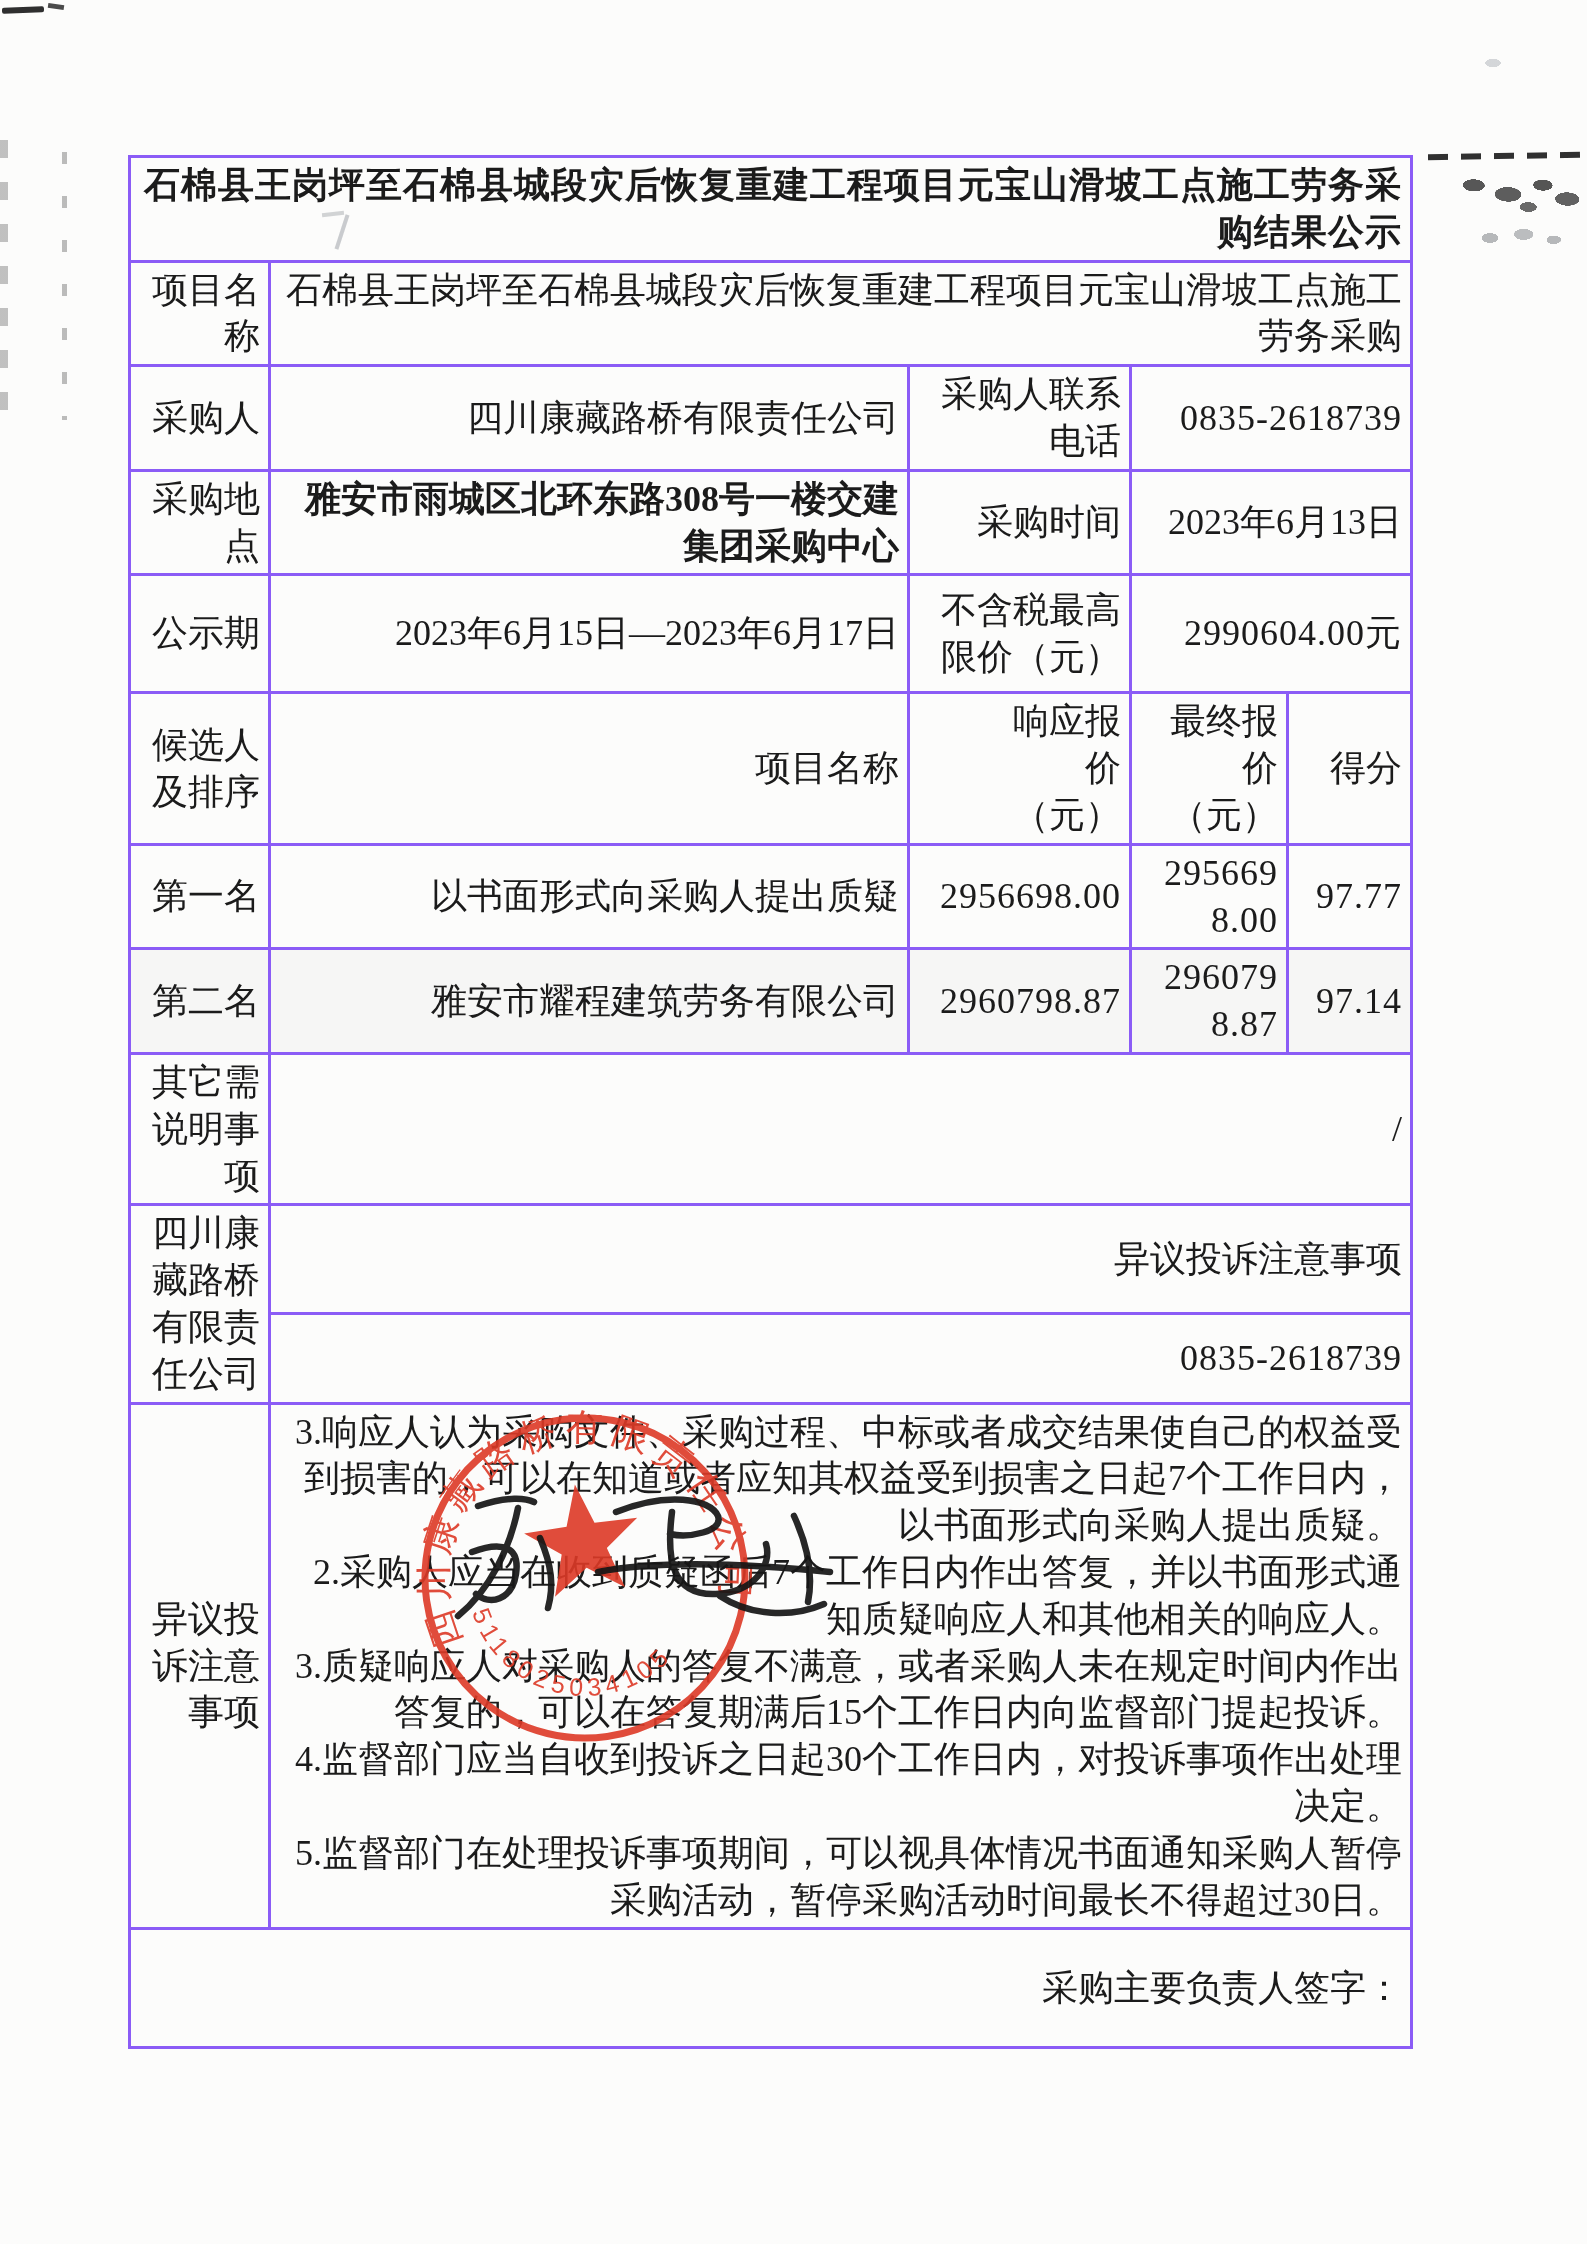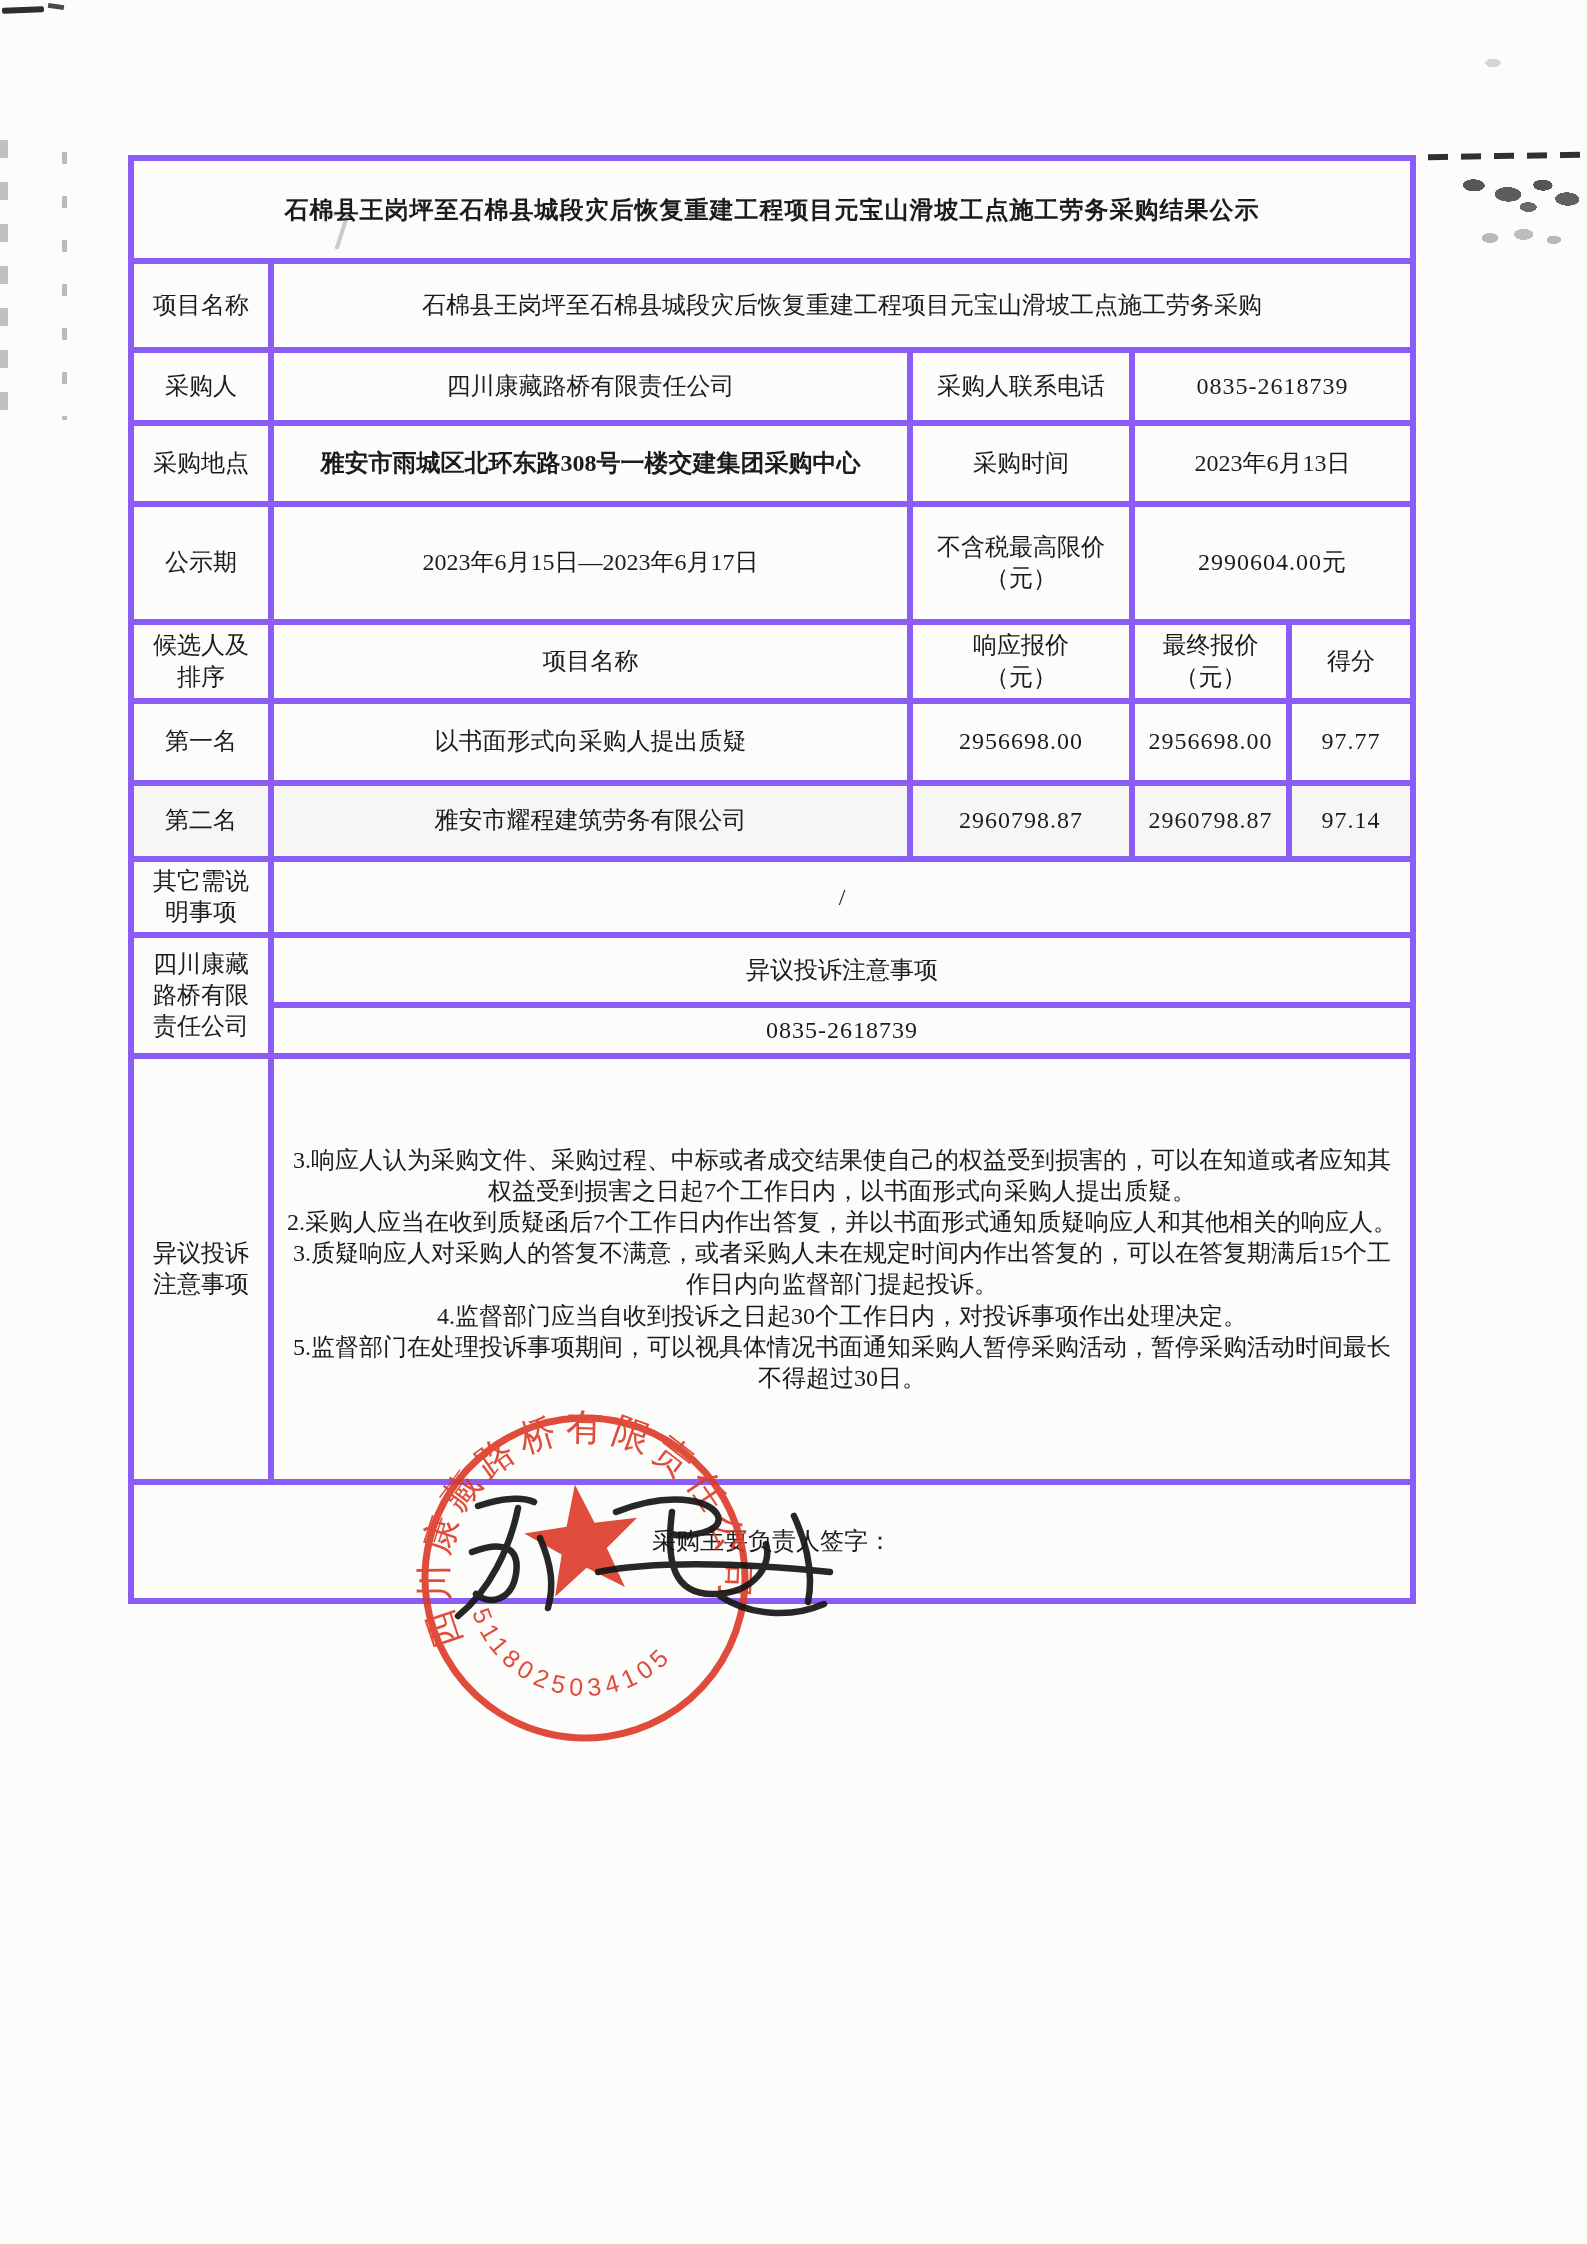--- a/index.html
+++ b/index.html
@@ -13,24 +13,24 @@
     color:#1b1b1b;
   }
   
   table.doc{
     position:absolute;left:128px;top:155px;
     width:1282px;
     border-collapse:collapse;
     table-layout:fixed;
   }
   table.doc td{
-    border:6px solid #8b5cf6;
+    border:3px solid #8b5cf6;
     vertical-align:middle;
-    text-align:center;
-    font-size:24px;
+    text-align:right;
+    font-size:36px;
     line-height:1.3;
     padding:4px 8px;
     word-break:break-all;
     overflow:hidden;
   }
   td.title-cell{
     font-family:"Liberation Sans", sans-serif;
     font-weight:700;
     font-size:40px;
     line-height:1.22;

